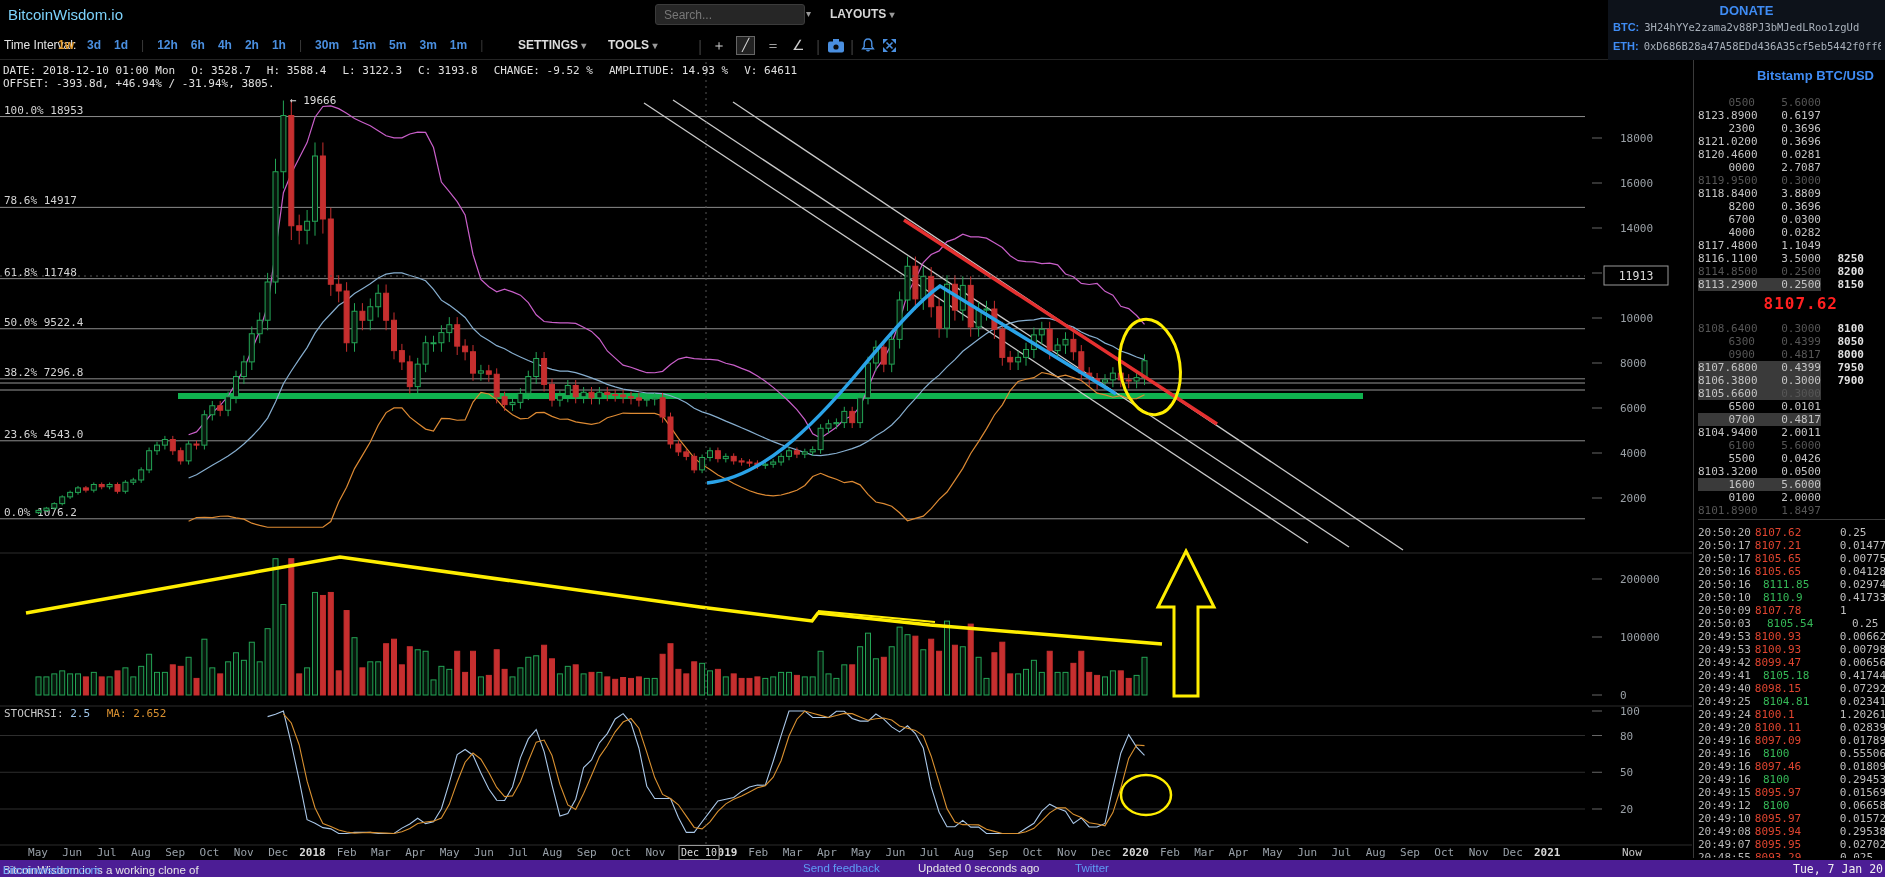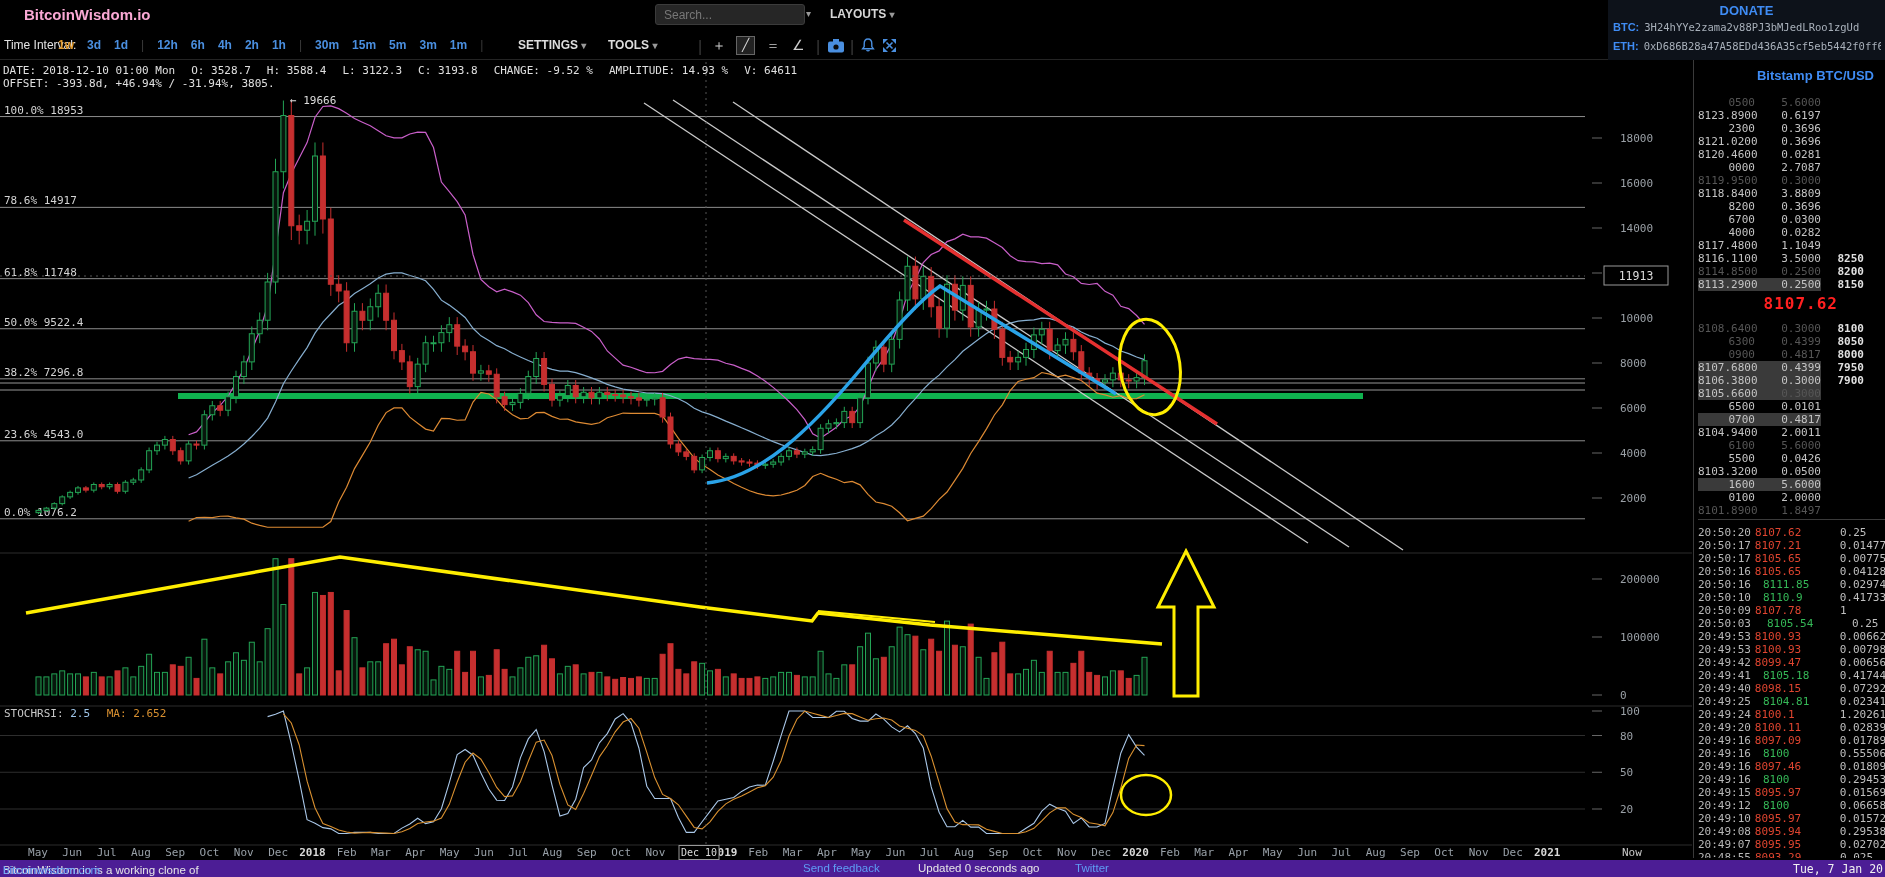--- a/index.html
+++ b/index.html
@@ -1,21 +1,21 @@
 <!DOCTYPE html>
 <html><head>
 <meta charset="utf-8">
 <style>
   html,body{margin:0;padding:0;width:1885px;height:877px;background:#000;overflow:hidden;
     font-family:"Liberation Sans",sans-serif;}
   .abs{position:absolute;}
   .mn{font-family:"DejaVu Sans Mono",monospace;}
   
   #hdr{position:absolute;top:0;left:0;width:1885px;height:31px;background:#000;border-bottom:1px solid #242424;z-index:3;}
-  #logo{position:absolute;left:8px;top:6px;font-size:15px;font-weight:bold;color:#f9a8d4;margin-left:16px;}
+  #logo{position:absolute;left:8px;top:6px;font-size:15px;font-weight:normal;color:#7dd3fc;}
   #tickers{position:absolute;left:92px;top:8px;display:flex;gap:18px;font-size:12px;}
   .tk .pair{color:#4a8fe0;font-weight:bold;margin-right:6px;}
   .tk .val{color:#e8e8e8;font-family:"DejaVu Sans Mono",monospace;}
   #search{position:absolute;left:655px;top:4px;width:132px;height:19px;background:#262626;border:1px solid #3b3b3b;border-radius:3px;color:#bbb;padding:0 8px;font-size:12px;outline:none;}
   #search::placeholder{color:#777;}
   .car{color:#999;font-size:10px;}
   #searchcar{position:absolute;left:806px;top:8px;}
   #layouts{position:absolute;left:830px;top:7px;color:#d6d6d6;font-size:12px;font-weight:bold;cursor:pointer;}
   
   #donate{position:absolute;right:0;top:0;width:277px;height:60px;background:#0d121a;z-index:4;}

